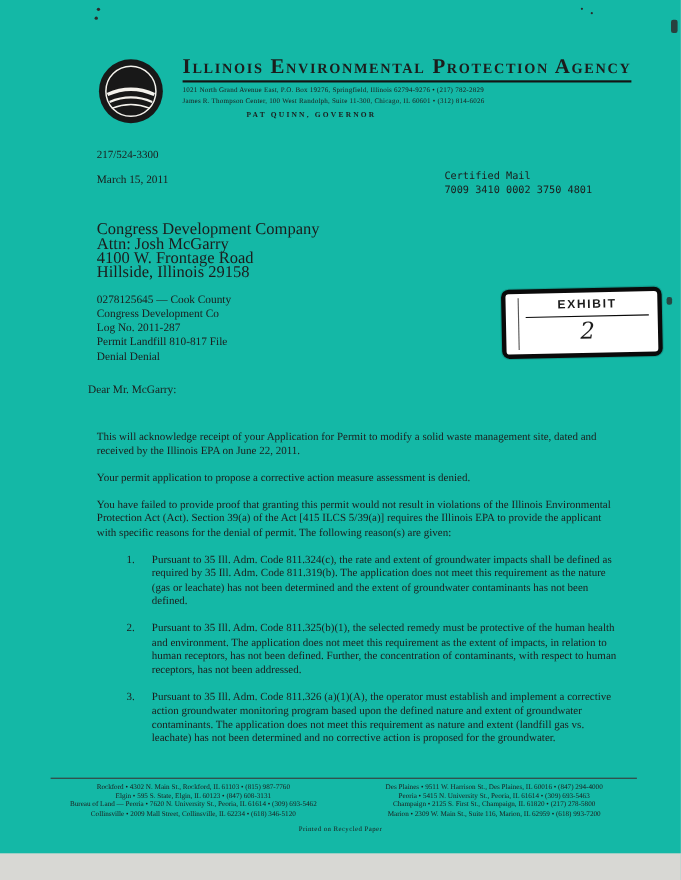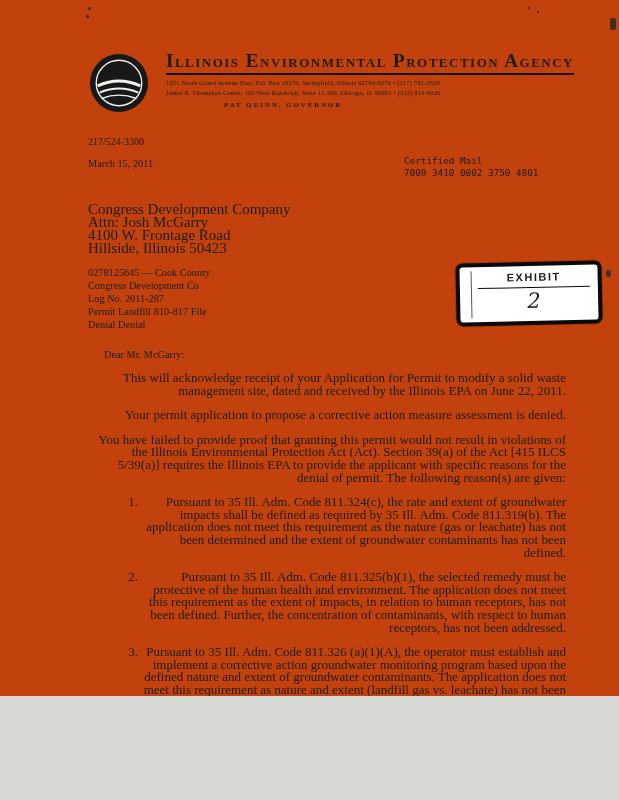--- a/index.html
+++ b/index.html
@@ -1,19 +1,19 @@
 <!DOCTYPE html>
 <html><head>
 <meta charset="utf-8">
 <style>
   html,body{margin:0;padding:0;background:#d8d8d4;}
   .page{
     position:relative;
-    width:619px;height:696px;
-    background:#c2410c;
+    width:619px;height:776px;
+    background:#14b8a6;
     font-family:"Liberation Serif", serif;
     color:#1c1c1c;
     overflow:hidden;
     margin:0 auto;
   }
   
   .artifact{position:absolute;background:#2b2b2b;border-radius:50%;}
   .a1{left:88px;top:7px;width:3px;height:3px;}
   .a2{left:86px;top:15px;width:3px;height:3px;}
   .a3{left:528px;top:7px;width:2px;height:2px;}
@@ -63,22 +63,22 @@
     font-family:"Liberation Sans", sans-serif;
     font-weight:bold;font-size:11px;letter-spacing:1.5px;text-align:center;
   }
   .exhibit-line{border-bottom:1.5px solid #0a0a0a;margin-top:4px;}
   .exhibit-number{
     font-family:"DejaVu Serif", serif;font-style:italic;
     font-size:21px;text-align:center;line-height:24px;margin-top:1px;
   }
 
   
-  .salutation{position:absolute;top:349px;left:104px;font-size:10.3px;}
-  .body-text{position:absolute;top:372px;left:88px;width:478px;font-size:13px;line-height:12.6px;text-align:right;}
+  .salutation{position:absolute;top:349px;left:80px;font-size:10.3px;}
+  .body-text{position:absolute;top:392px;left:88px;width:478px;font-size:10px;line-height:12.6px;}
   .body-text p{margin:0 0 12px 0;}
   .reasons{margin:0;}
   .reason{display:flex;margin:0 0 12px 27px;}
   .reason-num{flex:0 0 23px;}
   .reason-text{flex:1;}
 
   
   .footer{
     position:absolute;left:46px;right:40px;top:707px;
     border-top:1px solid #3a3a3a;
@@ -125,21 +125,21 @@
   <div class="date">March 15, 2011</div>
   <div class="certified">
     <div>Certified Mail</div>
     <div>7009 3410 0002 3750 4801</div>
   </div>
 
   <div class="recipient">
     <div>Congress Development Company</div>
     <div>Attn: Josh McGarry</div>
     <div>4100 W. Frontage Road</div>
-    <div>Hillside, Illinois 50423</div>
+    <div>Hillside, Illinois 29158</div>
   </div>
 
   <div class="re-block">
     <div class="re-lines">
       <div>0278125645 — Cook County</div>
       <div>Congress Development Co</div>
       <div>Log No. 2011-287</div>
       <div>Permit Landfill 810-817 File</div>
       <div>Denial Denial</div>
     </div>

